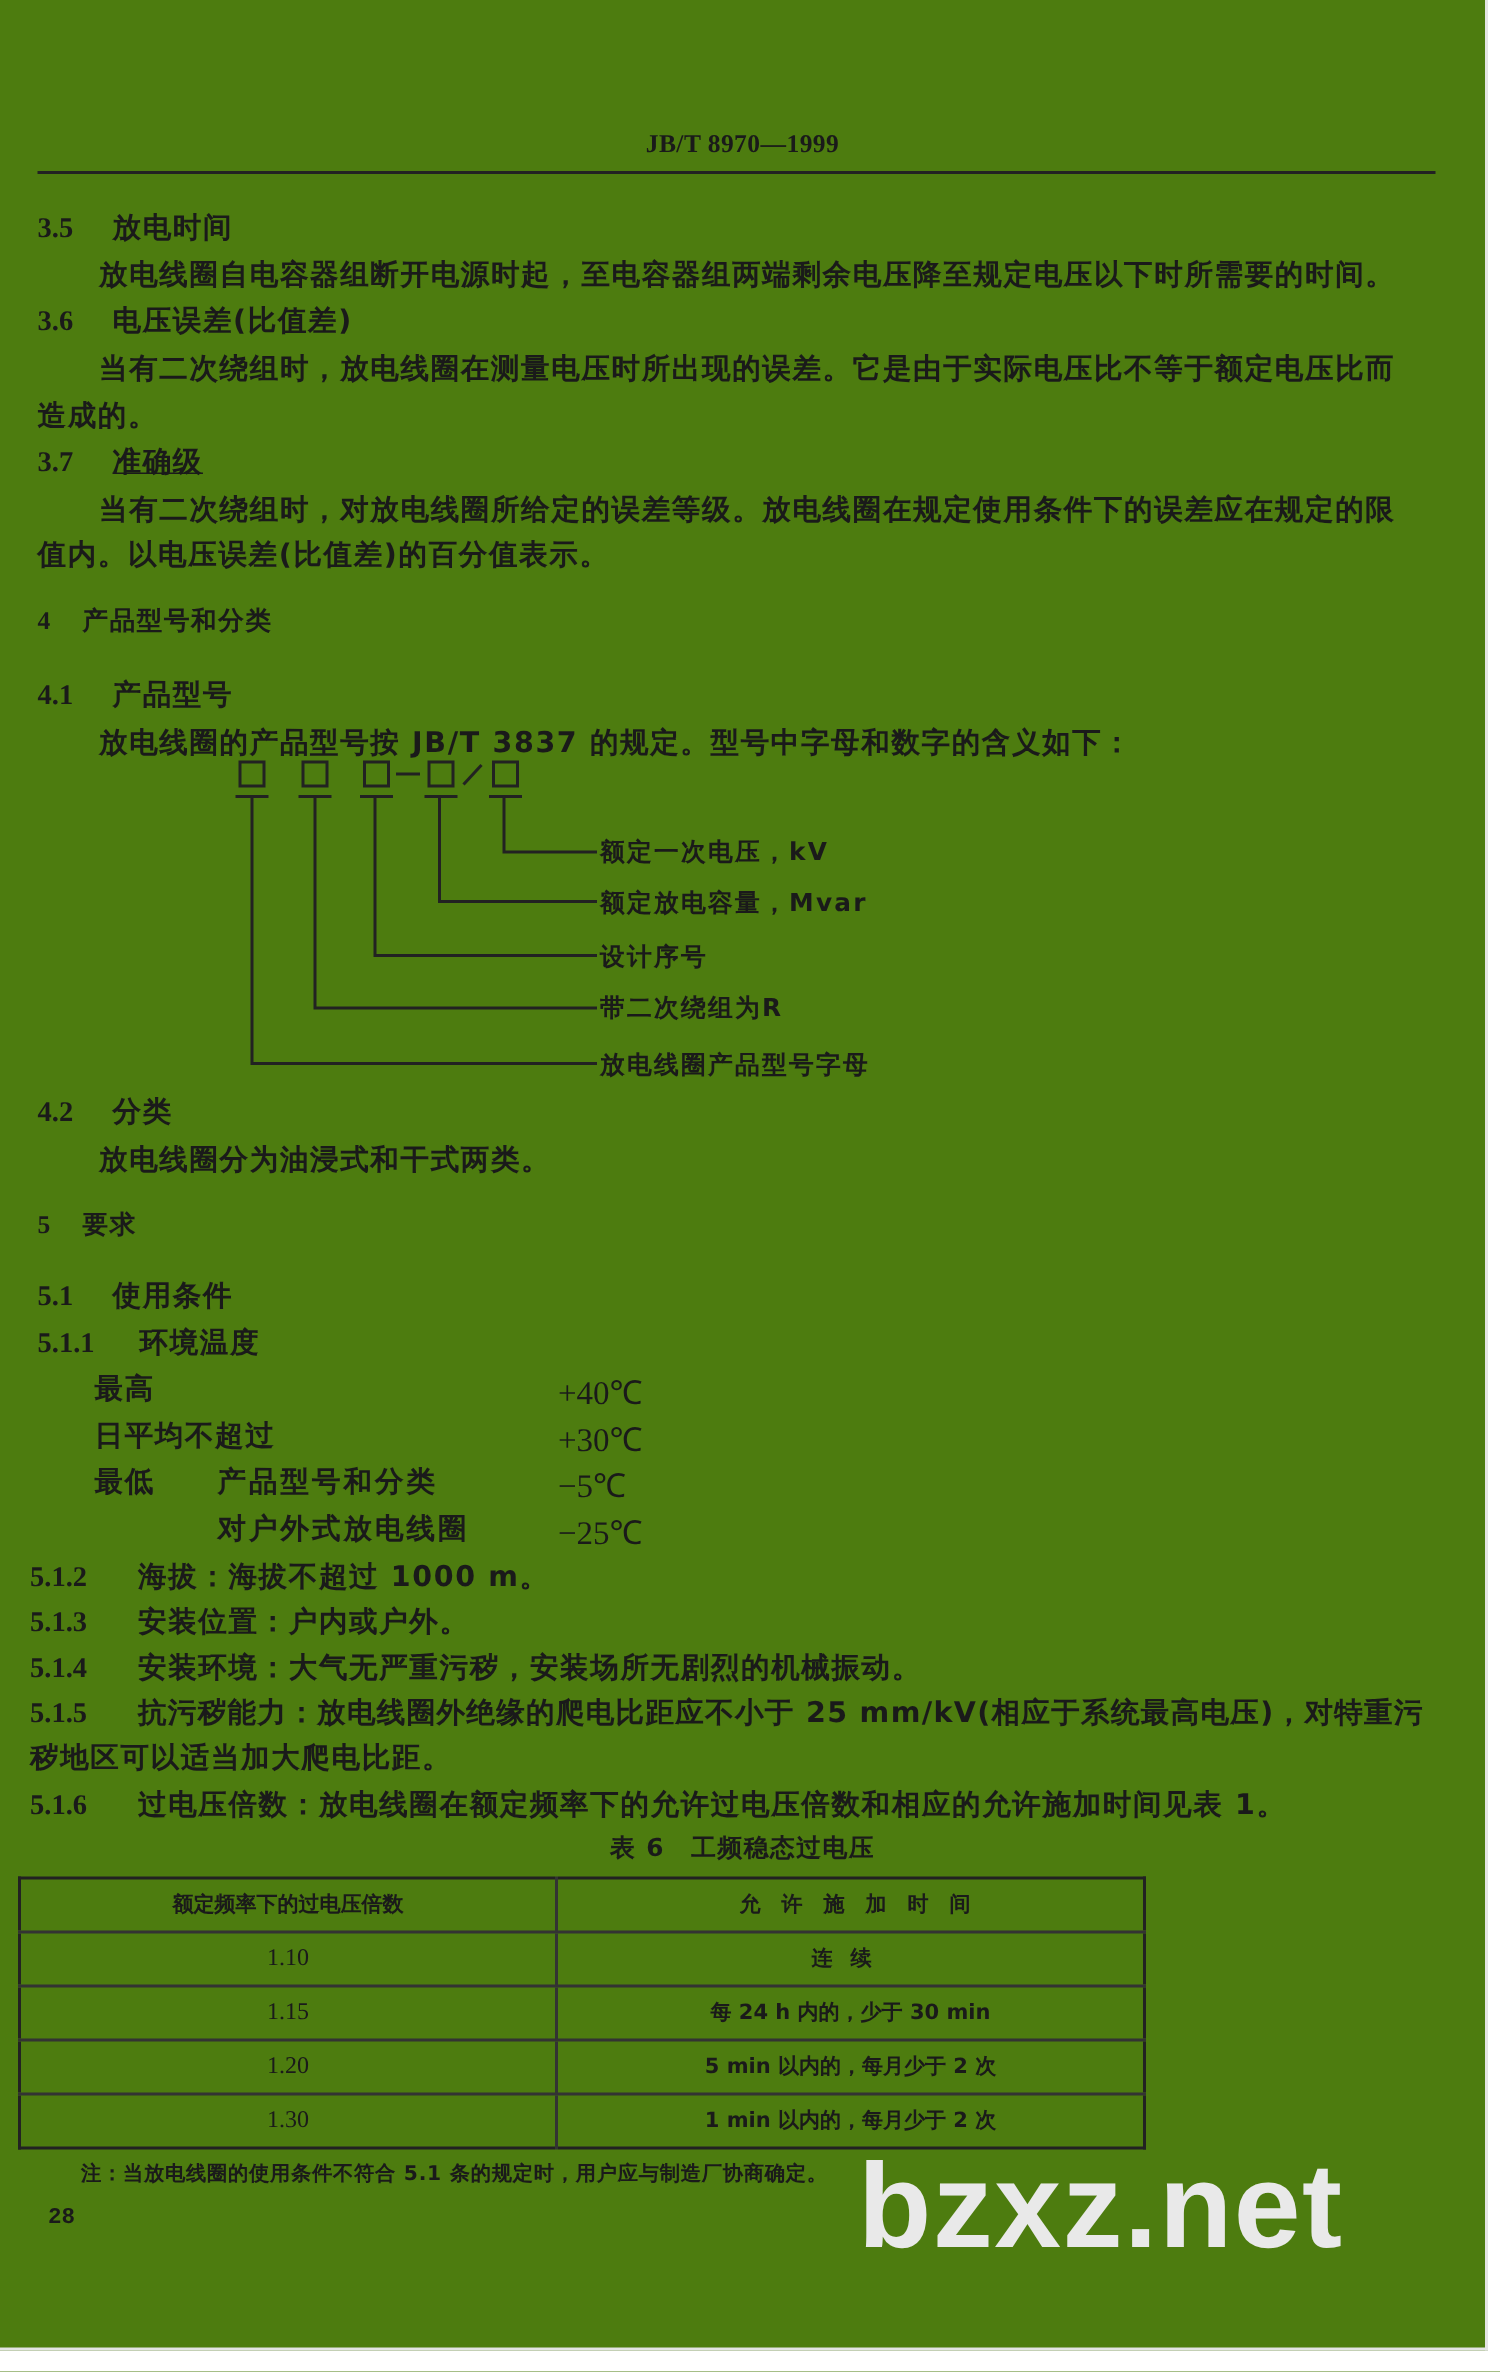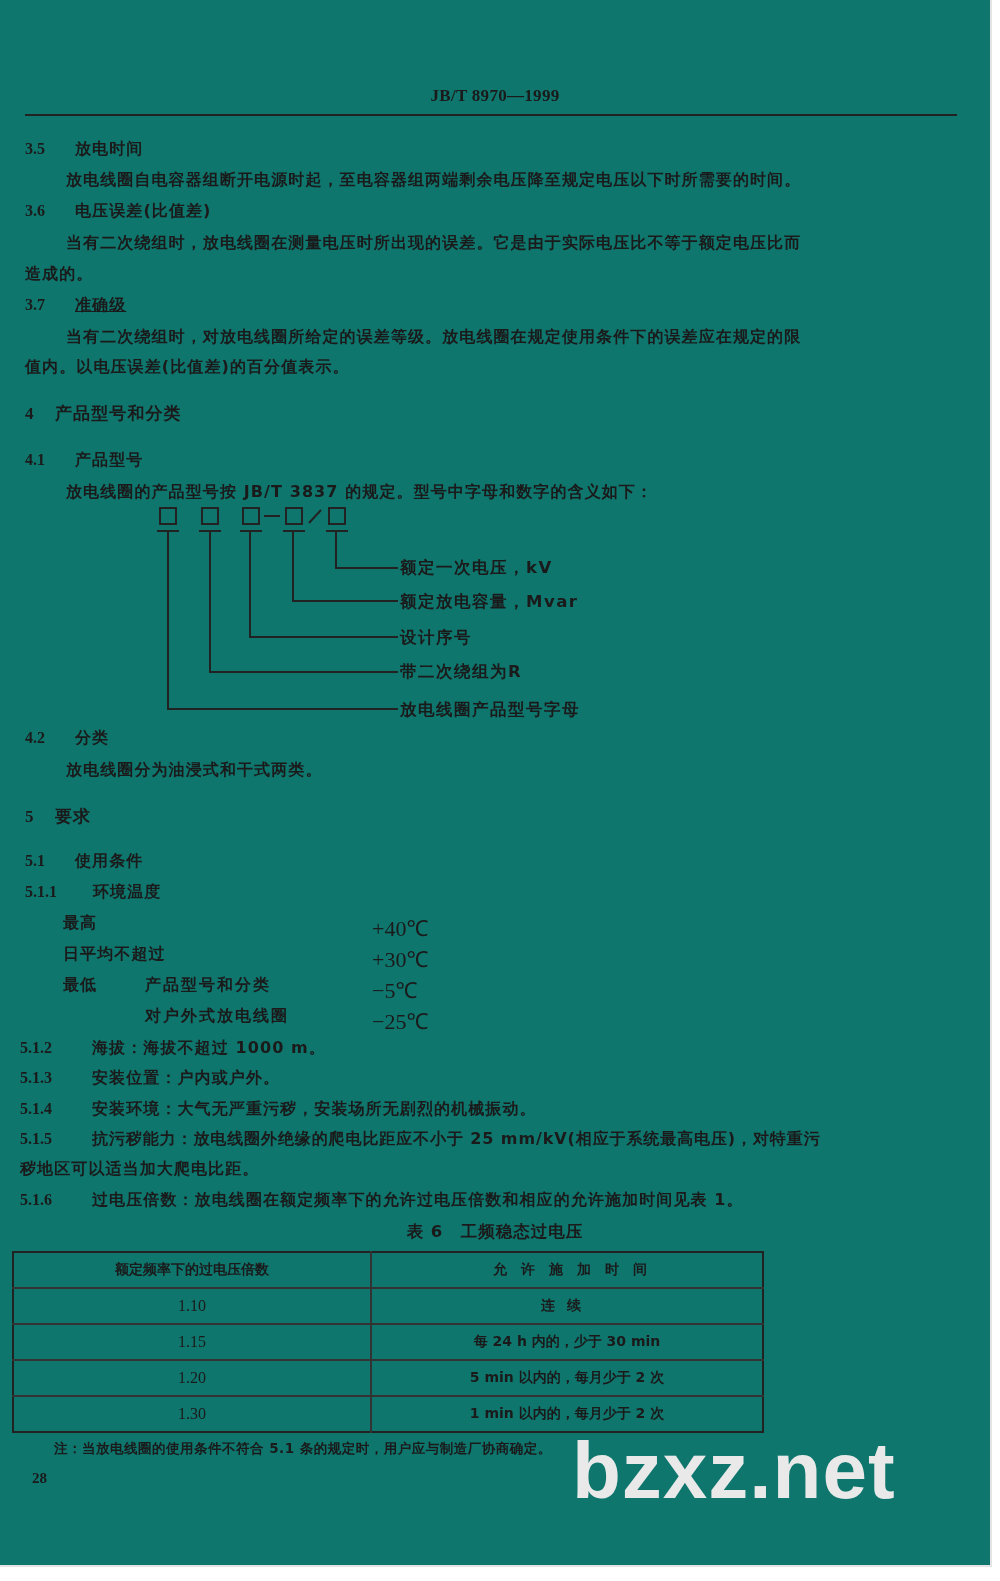--- a/index.html
+++ b/index.html
@@ -2,48 +2,48 @@
 <html><head>
 <meta charset="utf-8">
 <style>
   html, body { margin:0; padding:0; }
   body {
     width:1000px; height:1581px; background:#ffffff; position:relative; overflow:hidden;
     font-family:"DejaVu Sans", "Liberation Sans", sans-serif; color:#1a1a1a;
   }
   .page {
     position:absolute; left:0; top:0; width:990px; height:1565px;
-    background:#0f766e; border-right:2px solid #e4e4e4; border-bottom:2px solid #e4e4e4;
+    background:#4d7c0f; border-right:2px solid #e4e4e4; border-bottom:2px solid #e4e4e4;
   }
   .hdr {
     position:absolute; top:86px; left:0; width:990px; text-align:center;
     font-family:"Liberation Serif", "DejaVu Serif", serif; font-weight:bold; font-size:17px; letter-spacing:0.3px;
   }
   .hdr-rule { position:absolute; top:114px; left:25px; width:932px; height:0; border-top:2.5px solid #222; }
-  .t { position:absolute; font-size:16px; font-weight:bold; white-space:nowrap; letter-spacing:1.1px; }
+  .t { position:absolute; font-size:19px; font-weight:bold; white-space:nowrap; letter-spacing:1.1px; }
   .num { display:inline-block; font-family:"Liberation Serif", serif; letter-spacing:0; }
   .h2 { font-size:17px; }
   
   .diag { position:absolute; left:0; top:0; width:1000px; height:1581px; pointer-events:none; }
   .diag-label { position:absolute; font-size:16.5px; font-weight:bold; letter-spacing:1.5px; white-space:nowrap; }
   
   .temp-val { font-family:"Liberation Serif", serif; font-weight:normal; font-size:22px; letter-spacing:0; }
   
   .tbl-title { position:absolute; top:1221px; left:0; width:990px; text-align:center; font-size:16.5px; font-weight:bold; letter-spacing:1px; }
   table.t1 {
     position:absolute; left:12px; top:1251px; width:752px; border-collapse:collapse;
     border:2.5px solid #222; font-size:14px; font-weight:bold;
   }
   table.t1 td, table.t1 th { border-top:2px solid #333; height:34px; text-align:center; padding:0; }
   table.t1 .c1 { width:356px; border-right:2px solid #333; }
   table.t1 th { font-weight:bold; }
   .spaced { letter-spacing:14px; }
   .cellnum { font-family:"Liberation Serif", serif; font-weight:normal; font-size:16px; }
   .note { position:absolute; top:1440px; left:54px; font-size:13.5px; font-weight:bold; letter-spacing:0.5px; }
-  .pageno { position:absolute; top:1470px; left:32px; font-family:Liberation Serif, serif; font-size:15px; font-weight:bold; }
+  .pageno { position:absolute; top:1470px; left:32px; font-family:Liberation Mono, monospace; font-size:15px; font-weight:bold; }
   .watermark {
     position:absolute; top:1425px; left:572px; font-family:"Liberation Sans", sans-serif; font-weight:bold;
     font-size:80px; color:#e9e9e9; letter-spacing:1px;
   }
 </style>
 </head>
 <body>
 
 <div class="page">
 

